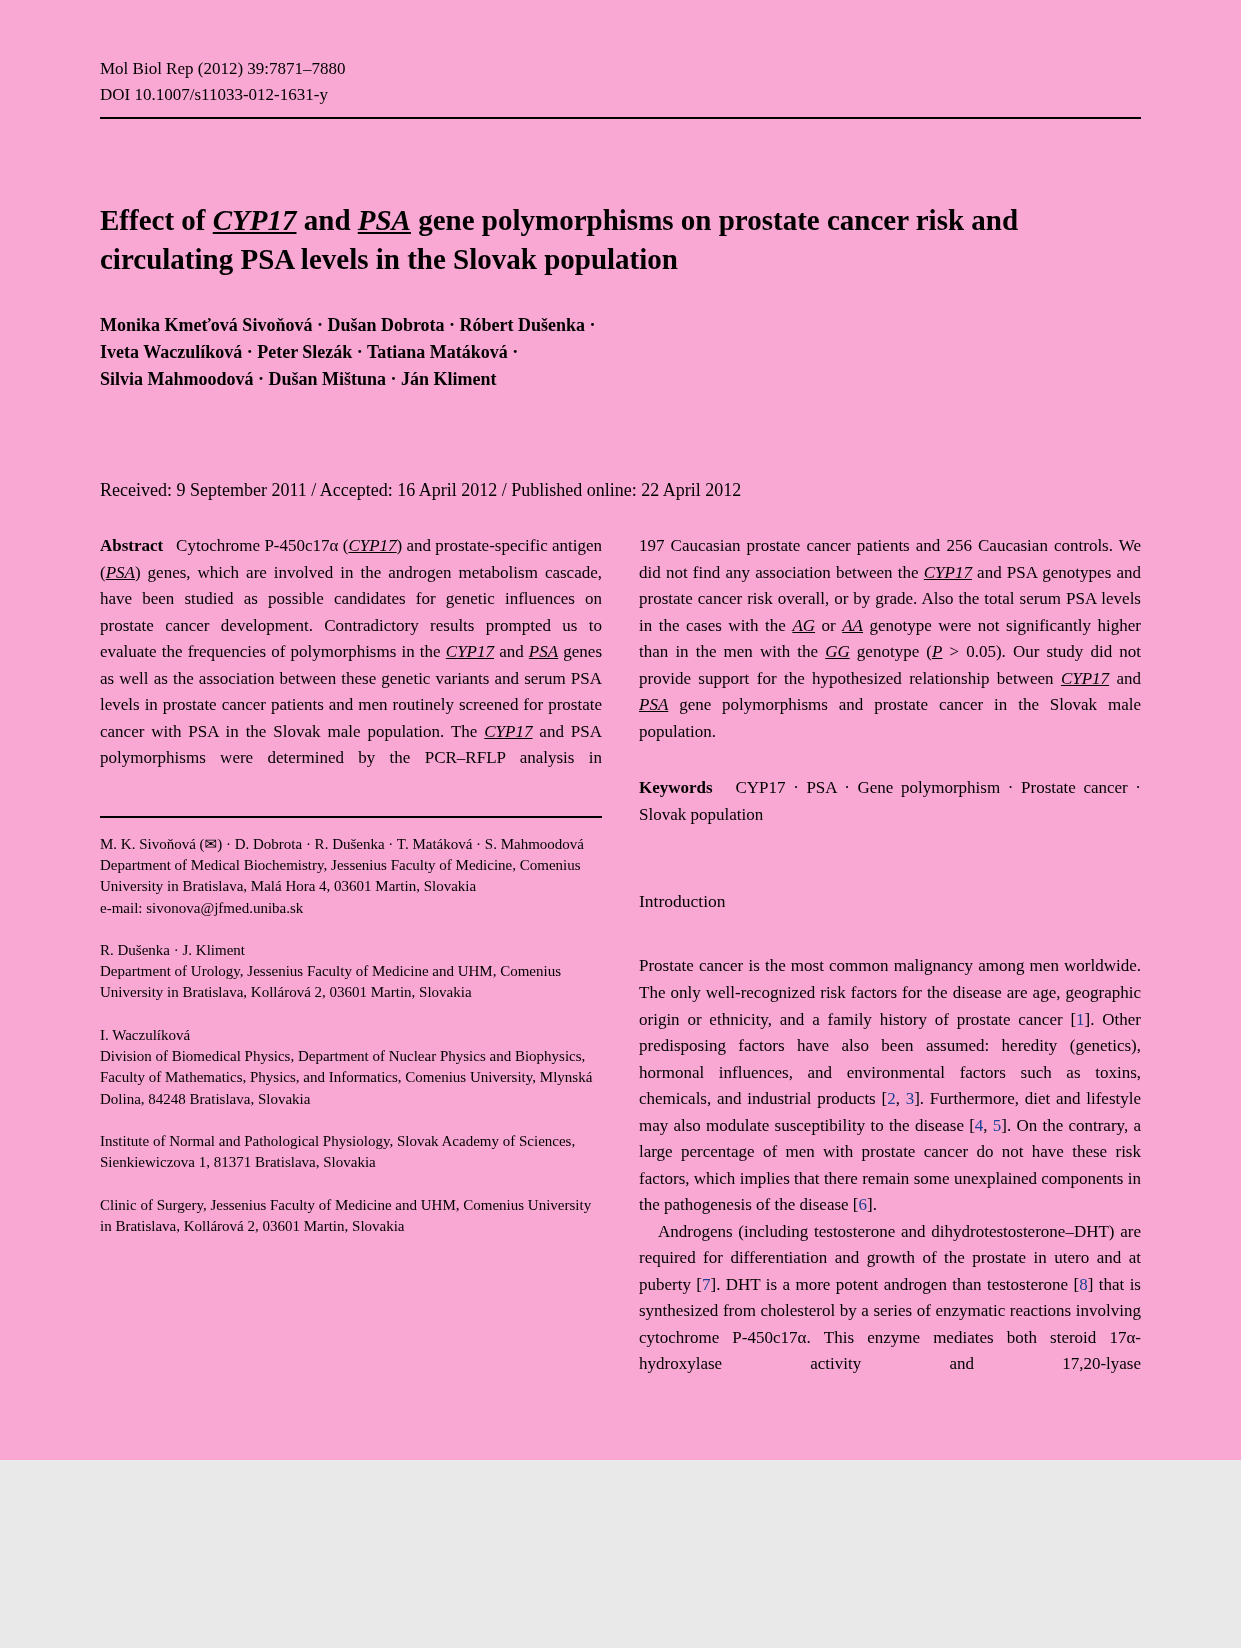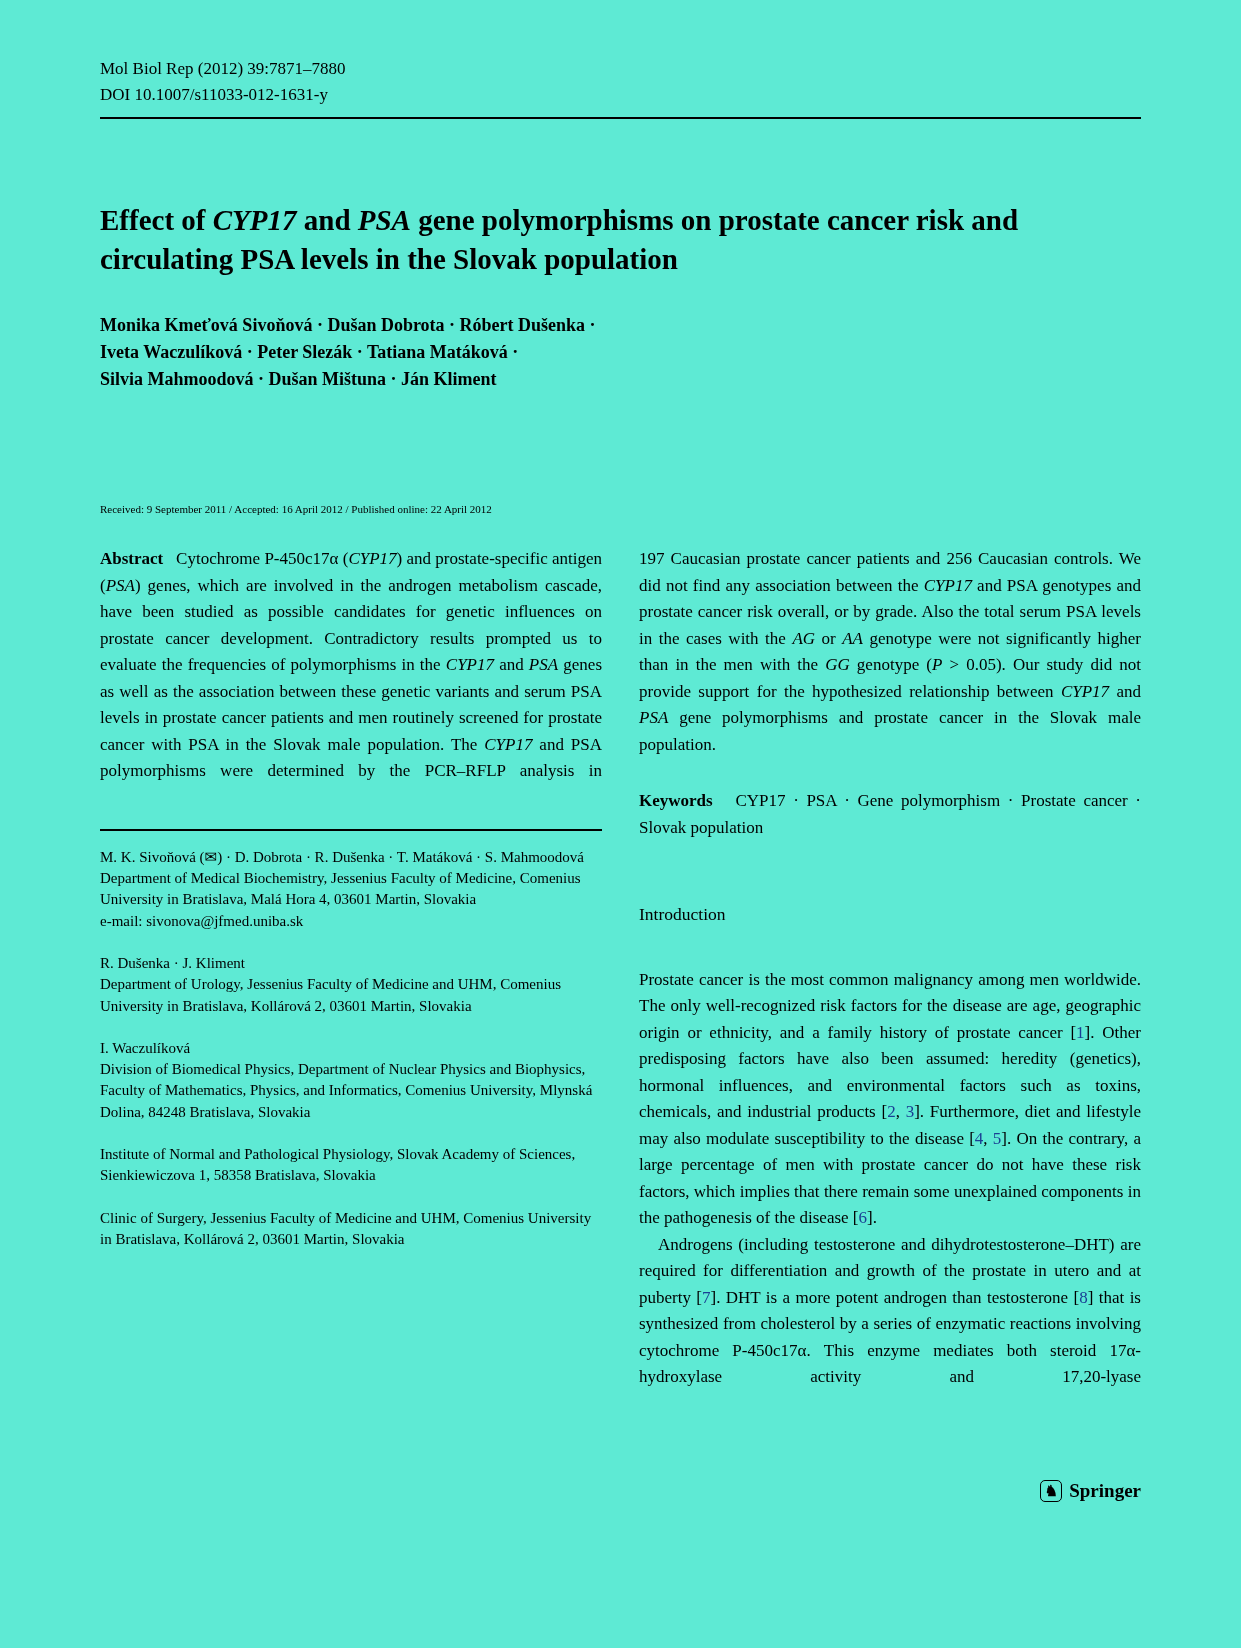--- a/index.html
+++ b/index.html
@@ -1,22 +1,22 @@
 <!DOCTYPE html>
 <html style="--link: #1a3f94;"><head>
 <meta charset="utf-8">
 <style>
   * { box-sizing: border-box; }
   html, body { margin: 0; padding: 0; background: #e9e9e9; }
   .page {
     position: relative;
     width: 1241px;
-    height: 1648px;
+    height: 1460px;
     margin: 0 auto;
-    background: #5eead4;
+    background: #f9a8d4;
     font-family: "Liberation Serif", "DejaVu Serif", serif;
     color: #000;
     overflow: hidden;
   }
   .content { position: absolute; left: 100px; top: 0; width: 1041px; }
   h1, h2, p { margin: 0; padding: 0; }
 
   .header { padding-top: 56px; font-size: 17px; line-height: 1.5; }
   .rule { height: 2px; background: #000; margin-top: 10px; }
 
@@ -26,42 +26,42 @@
     font-weight: bold;
     line-height: 1.33;
   }
   .authors {
     margin-top: 34px;
     font-size: 18px;
     font-weight: bold;
     line-height: 1.5;
     white-space: pre-line;
   }
-  .history { margin-top: 108px; font-size: 11px; line-height: 1.55; }
+  .history { margin-top: 84px; font-size: 18px; line-height: 1.55; }
 
   .columns { display: flex; gap: 37px; margin-top: 28px; }
   .col { width: 502px; font-size: 17px; line-height: 1.56; text-align: justify; }
 
   .abstract { text-align-last: justify; }
 
   .fnrule { height: 2px; background: #000; margin-top: 44px; }
   .footnotes {
     margin-top: 16px;
     font-size: 15px;
     line-height: 1.42;
     text-align: left;
   }
   .fnblock { margin-bottom: 21px; }
 
   .kw { margin-top: 30px; }
   .intro-head { margin-top: 60px; font-size: 17.5px; font-weight: normal; text-align: left; }
   .intro-body { margin-top: 38px; }
   .para2 { text-indent: 19px; text-align-last: justify; }
 
-  .it { font-style: italic; }
+  .it { font-style: italic; text-decoration: underline; }
   .bd { font-weight: bold; }
   .ref { color: var(--link, #1a3f94); cursor: pointer; }
 
   .springer {
     position: absolute;
     right: 100px;
     top: 1480px;
     display: flex;
     align-items: center;
     gap: 7px;
@@ -118,21 +118,21 @@
           </div>
           <div class="fnblock">
             <div>R. Dušenka · J. Kliment</div>
             <div>Department of Urology, Jessenius Faculty of Medicine and UHM, Comenius University in Bratislava, Kollárová 2, 03601 Martin, Slovakia</div>
           </div>
           <div class="fnblock">
             <div>I. Waczulíková</div>
             <div>Division of Biomedical Physics, Department of Nuclear Physics and Biophysics, Faculty of Mathematics, Physics, and Informatics, Comenius University, Mlynská Dolina, 84248 Bratislava, Slovakia</div>
           </div>
           <div class="fnblock">
-            <div>Institute of Normal and Pathological Physiology, Slovak Academy of Sciences, Sienkiewiczova 1, 58358 Bratislava, Slovakia</div>
+            <div>Institute of Normal and Pathological Physiology, Slovak Academy of Sciences, Sienkiewiczova 1, 81371 Bratislava, Slovakia</div>
           </div>
           <div class="fnblock">
             <div>Clinic of Surgery, Jessenius Faculty of Medicine and UHM, Comenius University in Bratislava, Kollárová 2, 03601 Martin, Slovakia</div>
           </div>
         </div>
       </div>
 
       <div class="col">
         <p><span>197 Caucasian prostate cancer patients and 256 Caucasian controls. We did not find any association between the </span><span class="it">CYP17</span><span> and PSA genotypes and prostate cancer risk overall, or by grade. Also the total serum PSA levels in the cases with the </span><span class="it">AG</span><span> or </span><span class="it">AA</span><span> genotype were not significantly higher than in the men with the </span><span class="it">GG</span><span> genotype (</span><span class="it">P</span><span> &gt; 0.05). Our study did not provide support for the hypothesized relationship between </span><span class="it">CYP17</span><span> and </span><span class="it">PSA</span><span> gene polymorphisms and prostate cancer in the Slovak male population.</span></p>
         <p class="kw"><span class="bd">Keywords</span><span>&nbsp;&nbsp;&nbsp;CYP17 · PSA · Gene polymorphism · Prostate cancer · Slovak population</span></p>

